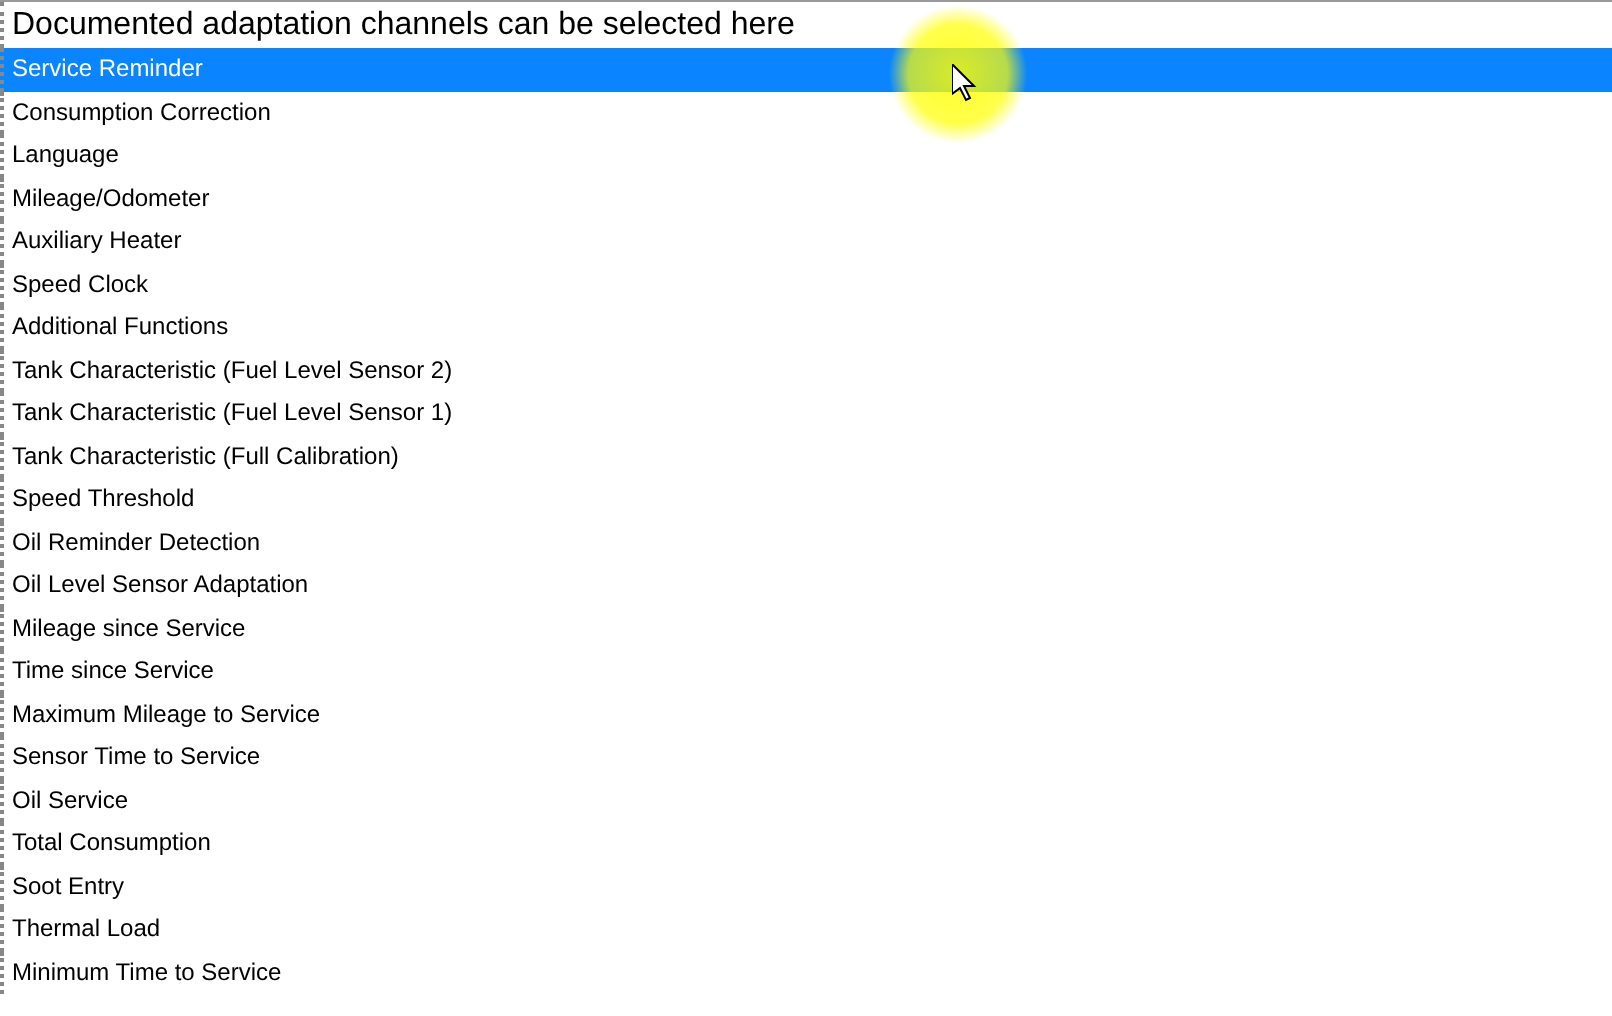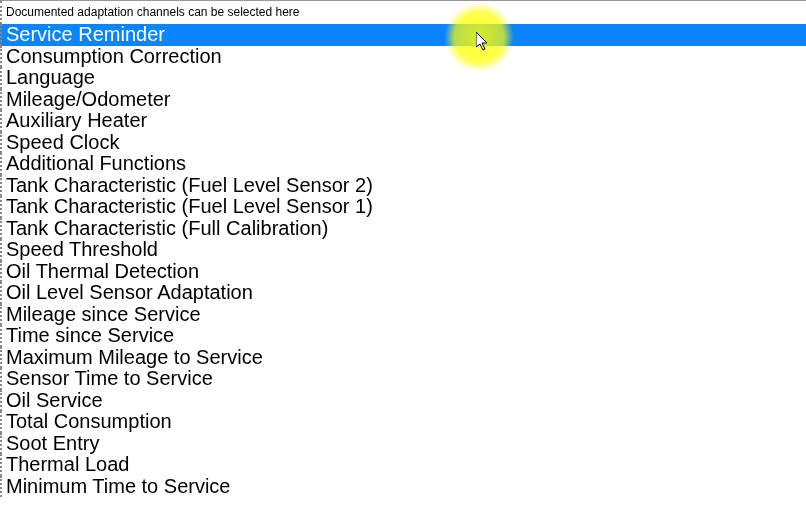--- a/index.html
+++ b/index.html
@@ -15,28 +15,28 @@
       height: 508px;
       overflow: hidden;
       position: relative;
     }
     .list-container {
       width: 100%;
       border-top: 1px solid #999;
     }
     .header-row {
       padding: 1px 4px;
-      font-size: 12px;
+      font-size: 16px;
       line-height: 21px;
       color: #000;
       border-left: 2px dotted #888;
     }
     .list-item {
       padding: 0px 4px;
-      font-size: 20px;
+      font-size: 12px;
       line-height: 21.5px;
       color: #000;
       cursor: pointer;
       border-left: 2px dotted #888;
     }
     .list-item.selected {
       background: #0a84ff;
       color: #fff;
     }
     .cursor-highlight {
@@ -68,21 +68,21 @@
       <div class="list-item">Consumption Correction</div>
       <div class="list-item">Language</div>
       <div class="list-item">Mileage/Odometer</div>
       <div class="list-item">Auxiliary Heater</div>
       <div class="list-item">Speed Clock</div>
       <div class="list-item">Additional Functions</div>
       <div class="list-item">Tank Characteristic (Fuel Level Sensor 2)</div>
       <div class="list-item">Tank Characteristic (Fuel Level Sensor 1)</div>
       <div class="list-item">Tank Characteristic (Full Calibration)</div>
       <div class="list-item">Speed Threshold</div>
-      <div class="list-item">Oil Thermal Detection</div>
+      <div class="list-item">Oil Reminder Detection</div>
       <div class="list-item">Oil Level Sensor Adaptation</div>
       <div class="list-item">Mileage since Service</div>
       <div class="list-item">Time since Service</div>
       <div class="list-item">Maximum Mileage to Service</div>
       <div class="list-item">Sensor Time to Service</div>
       <div class="list-item">Oil Service</div>
       <div class="list-item">Total Consumption</div>
       <div class="list-item">Soot Entry</div>
       <div class="list-item">Thermal Load</div>
       <div class="list-item">Minimum Time to Service</div>

